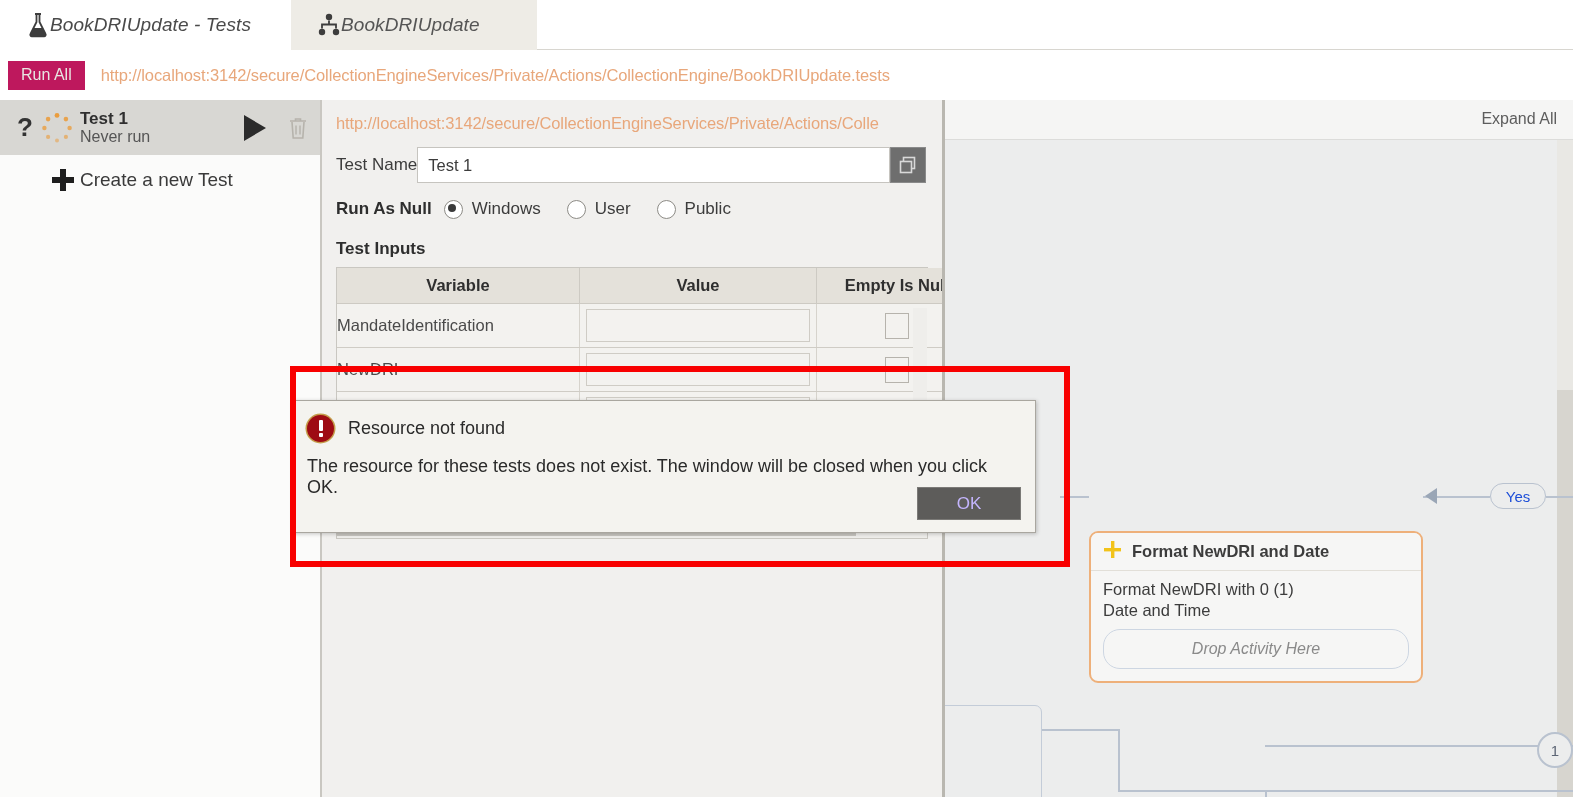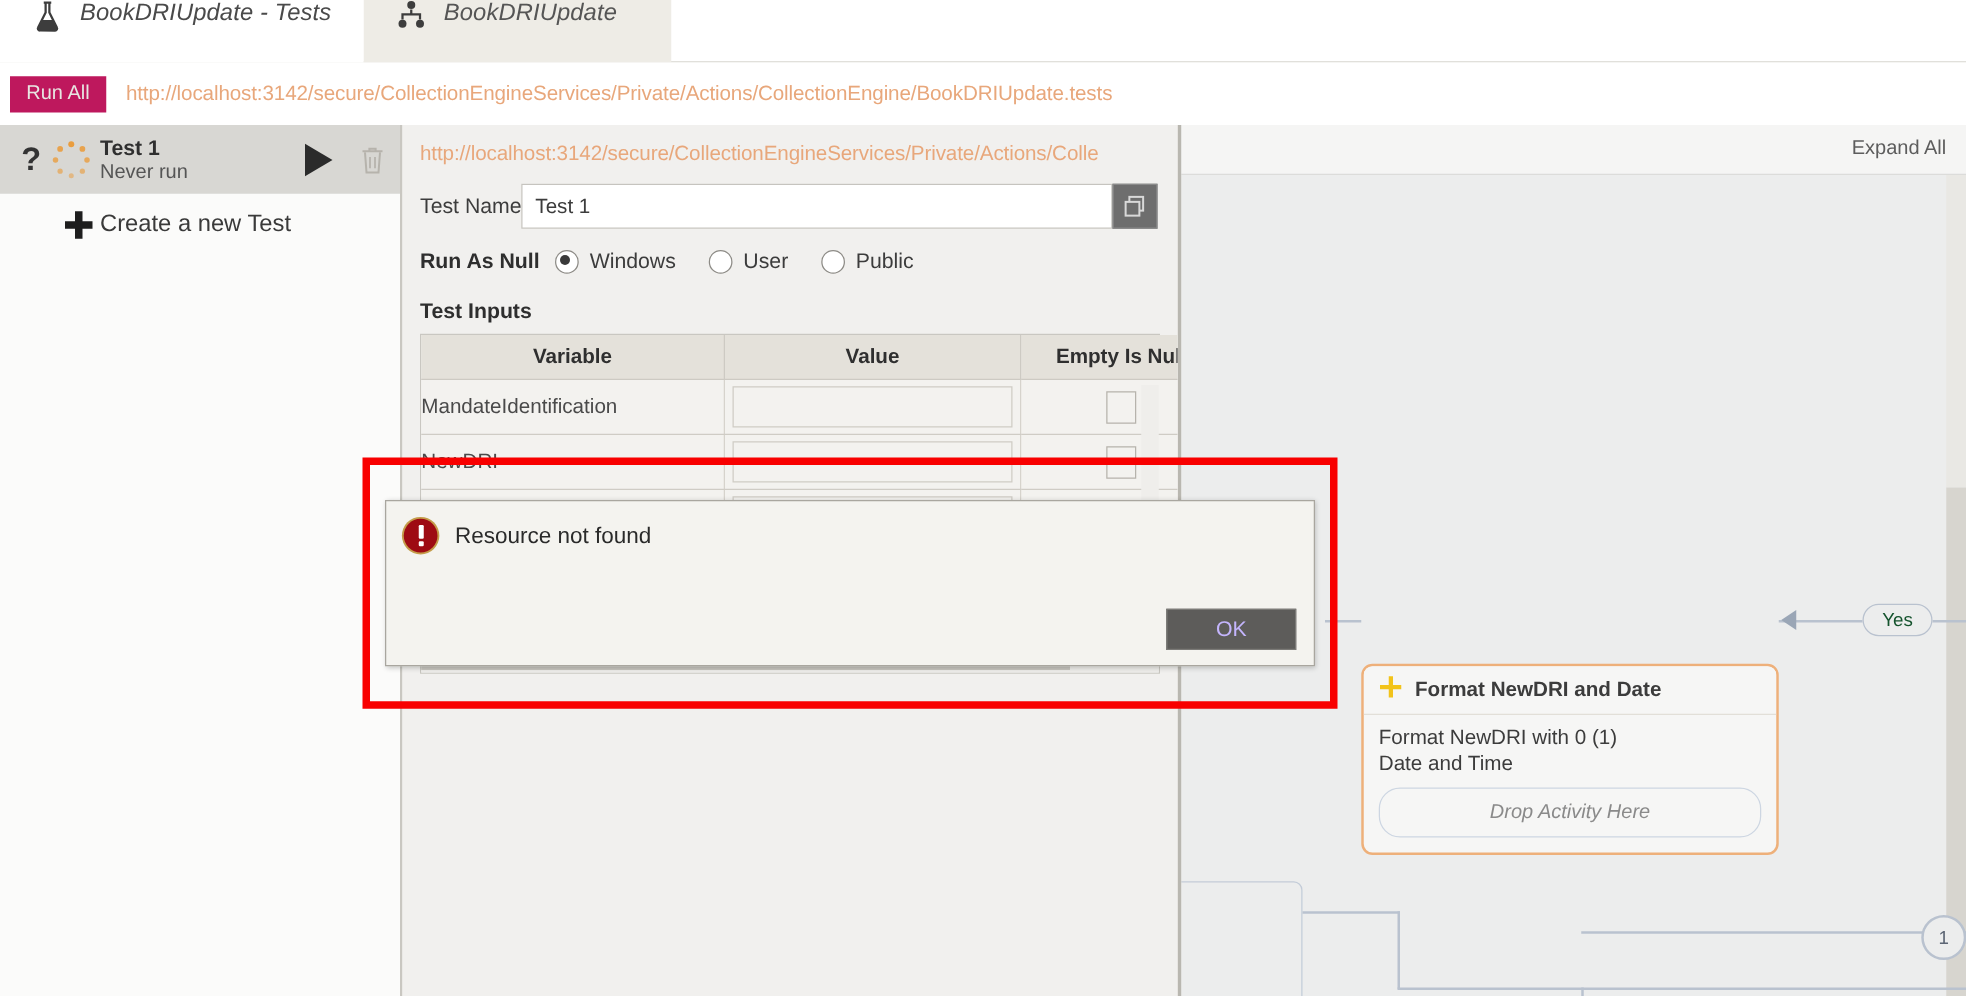--- a/index.html
+++ b/index.html
@@ -26,22 +26,21 @@
     width: 1573px; height: 50px;
     background: #ffffff;
     border-bottom: 1px solid #d8d6d0;
     box-sizing: border-box;
   }
   .tab {
     position: absolute;
     top: 0;
     height: 50px;
     display: flex;
-    align-items: flex-start;
-    gap: 14px;
+    align-items: center;
     padding: 0 26px;
     box-sizing: border-box;
     cursor: pointer;
   }
   .tab.active { left: 0; width: 291px; background: #ffffff; }
   .tab.inactive { left: 291px; width: 246px; background: #eeece6; }
   .tab-label {
     font-style: italic;
     font-size: 19px;
     color: #4a4a4a;
@@ -111,21 +110,21 @@
   .conn-h { height: 2px; }
   .conn-v { width: 2px; }
 
   .pill {
     position: absolute;
     border: 1.5px solid #b9c2cf;
     background: #eceded;
     border-radius: 14px;
     height: 26px;
     display: flex; align-items: center; justify-content: center;
-    font-size: 15px; color: #14532d;
+    font-size: 15px; color: #1d4ed8;
     box-sizing: border-box;
   }
   .circle-node {
     position: absolute;
     border: 2px solid #b9c2cf;
     background: #eceded;
     border-radius: 50%;
     display: flex; align-items: center; justify-content: center;
     font-size: 15px; color: #5d6675;
     box-sizing: border-box;
@@ -339,21 +338,21 @@
     left: 290px; top: 366px;
     width: 780px; height: 201px;
     border: 6px solid #f80000;
     box-sizing: border-box;
     pointer-events: none;
   }
 
   
   .dialog {
     position: absolute;
-    left: 308px; top: 400px;
+    left: 292px; top: 400px;
     width: 744px; height: 133px;
     background: #f4f3ef;
     border: 1px solid #a9a69f;
     box-shadow: 1px 1px 4px rgba(0,0,0,.22);
     box-sizing: border-box;
   }
   .dlg-head {
     display: flex; align-items: center; gap: 14px;
     padding: 14px 0 0 14px;
   }
@@ -611,20 +610,21 @@
           </div>
       </div>
     </div>
   </div>
 
   <div class="dialog">
     <div class="dlg-head">
       <span class="err-icon"></span>
       <span class="dlg-title">Resource not found</span>
     </div>
+    <div class="dlg-msg">The resource for these tests does not exist. The window will be closed when you click OK.</div>
     <div class="dlg-actions">
       <button class="ok-btn">OK</button>
     </div>
   </div>
 
   <div class="redbox"></div>
 
 </div>
 
 </body></html>

